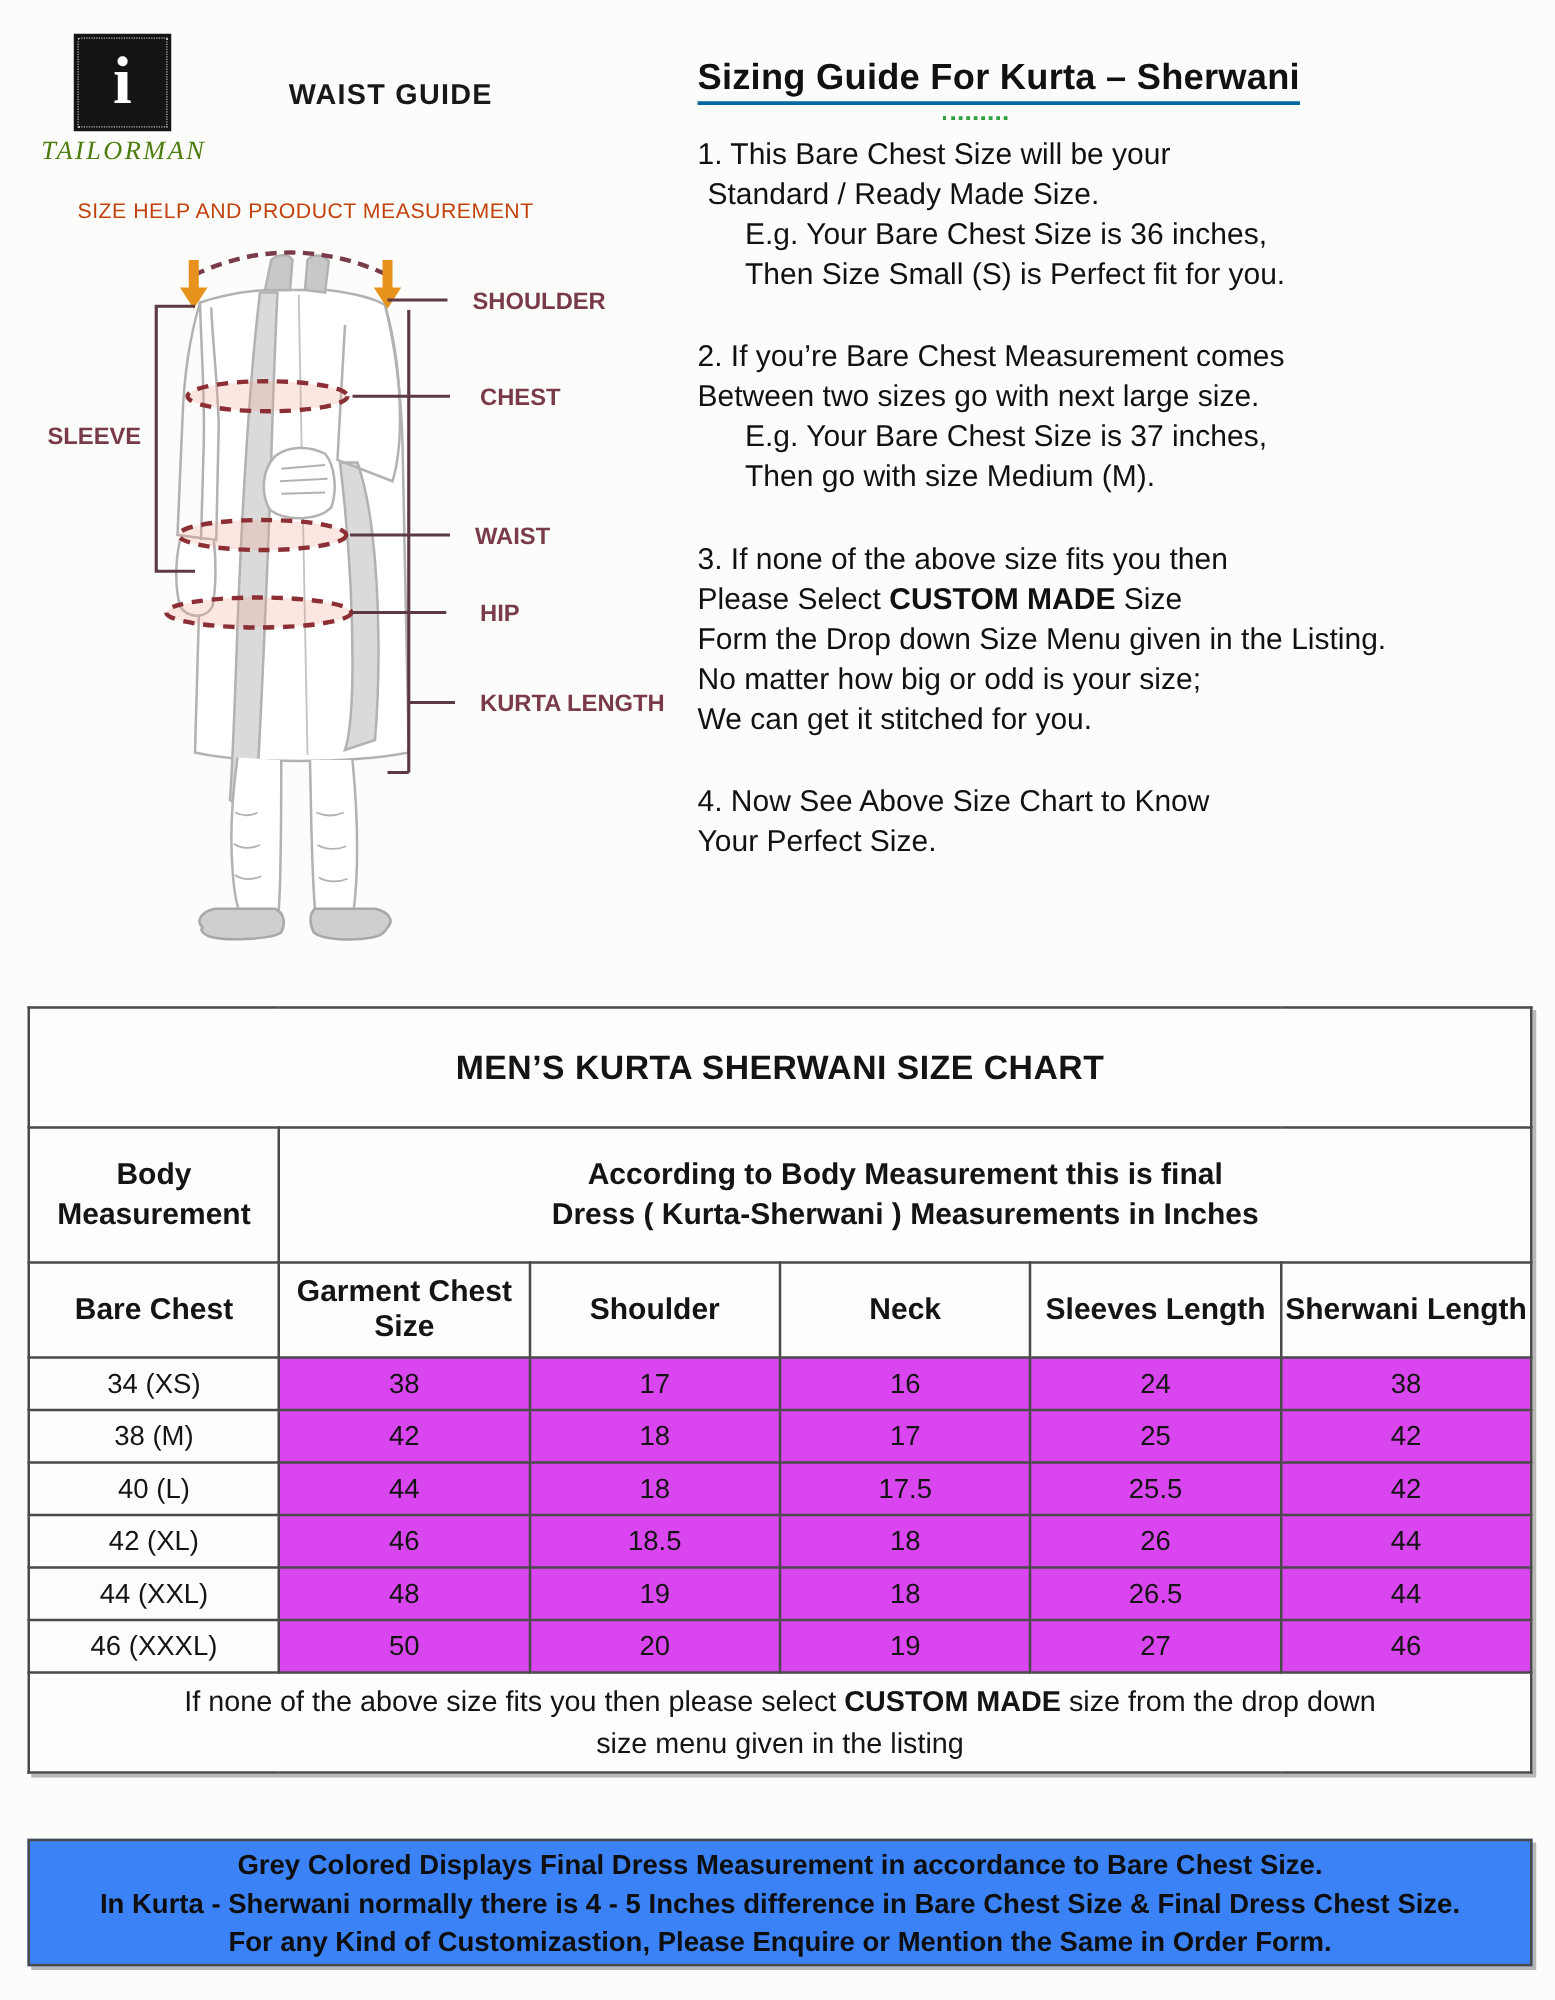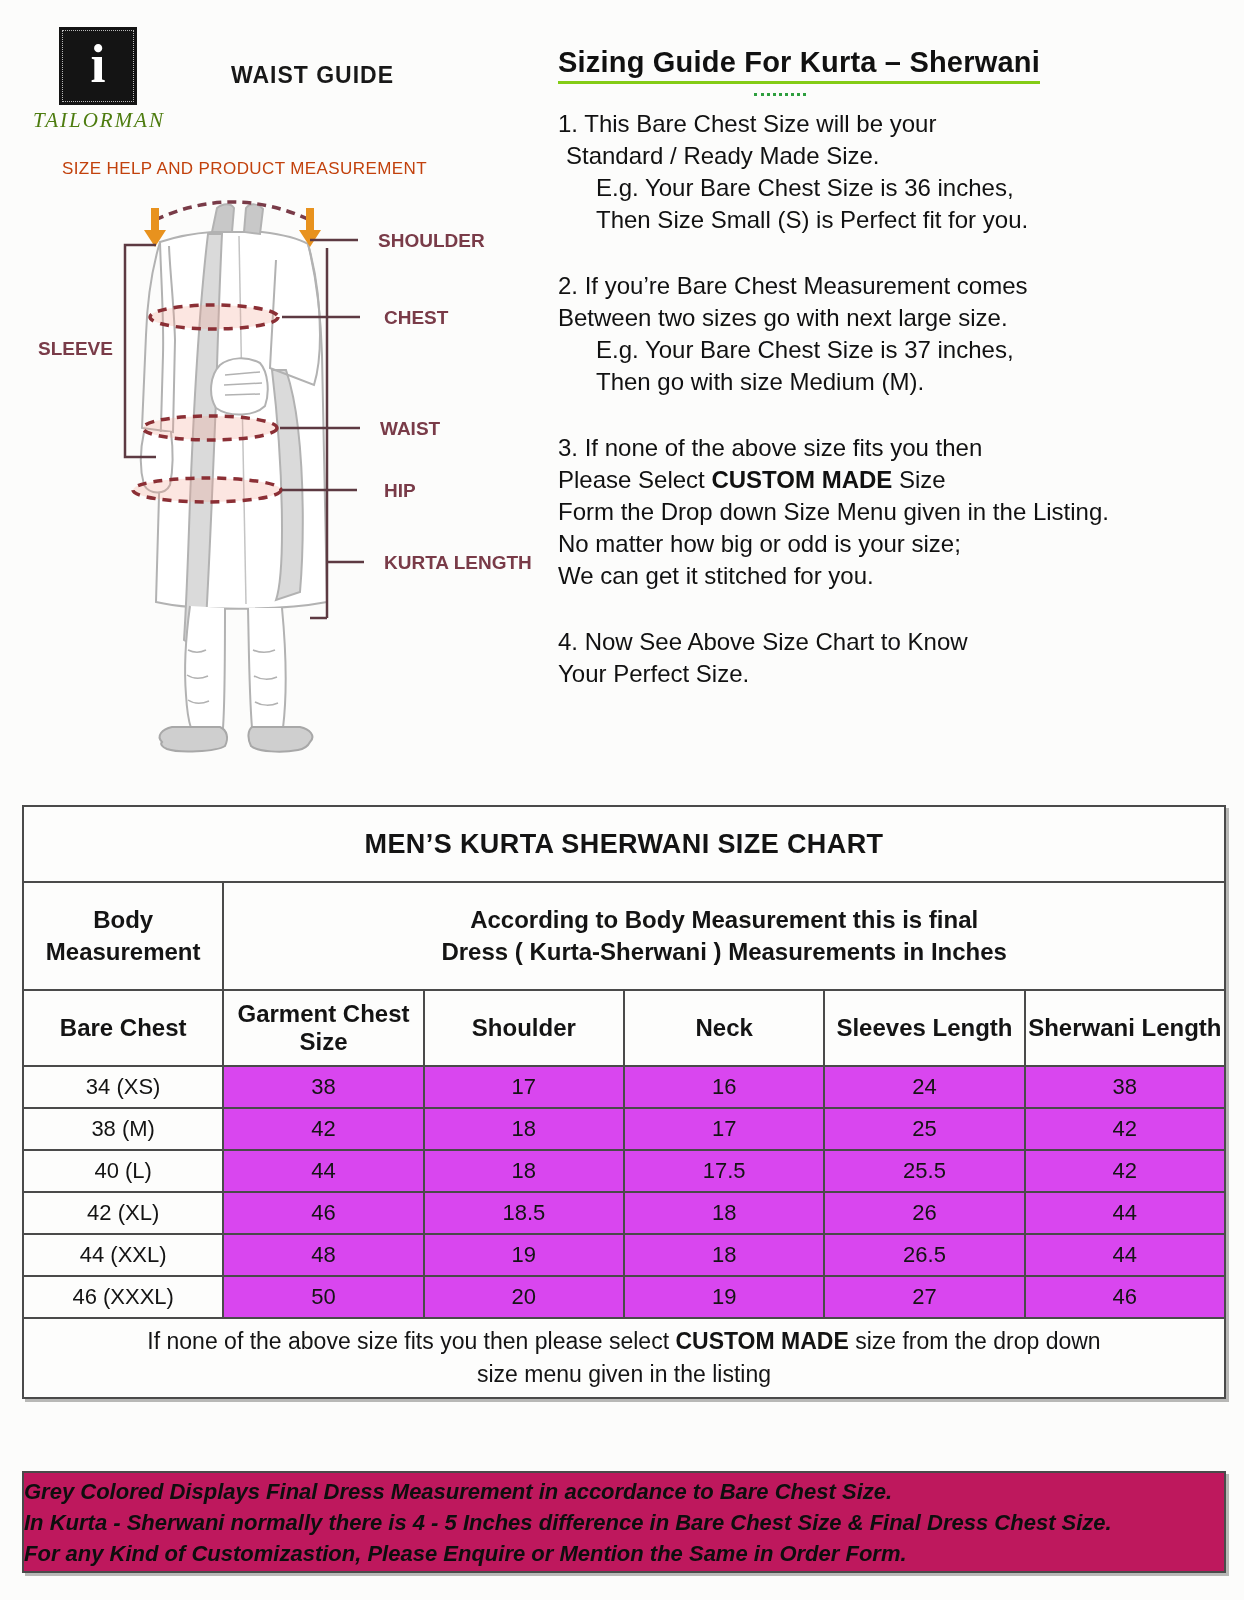--- a/index.html
+++ b/index.html
@@ -36,21 +36,21 @@
   #diagram-heading {
     left:62px; top:159px; font-size:17px; font-weight:normal; letter-spacing:0.4px;
     color:#c2410c;
   }
 
   
   #guide { left:558px; top:46px; width:690px; font-size:24px; line-height:32px; color:#111; }
   #guide-title-wrap { position:relative; margin-bottom:24px; }
   #guide-title {
     display:inline-block; font-size:29px; font-weight:bold; color:#111;
-    border-bottom:3px solid #84cc16; padding-bottom:3px; letter-spacing:0.2px;
+    border-bottom:3px solid #0369a1; padding-bottom:3px; letter-spacing:0.2px;
   }
   #title-squiggle {
     position:absolute; left:196px; top:46px; width:52px; height:4px;
     border-bottom:3px dotted #2e9e3e;
   }
   .step { margin:0 0 34px 0; }
   .step:last-child { margin-bottom:0; }
   .ln { white-space:pre; }
   .ind1 { padding-left:8px; }
   .ind2 { padding-left:38px; }
@@ -59,33 +59,33 @@
   
   #diagram-svg { left:20px; top:180px; }
 
   
   #size-chart {
     left:22px; top:805px; width:1204px;
     border-collapse:collapse; table-layout:fixed;
     background:#fdfdfc; box-shadow:3px 3px 0 #b8b8b6;
   }
   #size-chart td { border:2px solid #4a4a4a; text-align:center; vertical-align:middle; padding:0; }
-  tr.chart-title-row td { height:76px; font-size:27px; font-weight:bold; letter-spacing:0.4px; }
+  tr.chart-title-row td { height:96px; font-size:27px; font-weight:bold; letter-spacing:0.4px; }
   tr.subhead-row td { height:108px; font-size:24px; font-weight:bold; line-height:32px; }
   tr.colhead-row td { height:76px; font-size:24px; font-weight:bold; line-height:28px; }
   tr.data-row td { height:42px; font-size:22px;margin-top:25px; }
   tr.data-row td.grey { background:#d946ef; }
   tr.foot-row td { height:80px; font-size:23px; line-height:33px;margin-top:16px; }
 
   
   #bottom-note {
     left:22px; top:1471px; width:1204px; height:102px;
-    border:2px solid #4a4a4a; background:#be185d; box-shadow:3px 3px 0 #b8b8b6;
+    border:2px solid #4a4a4a; background:#3b82f6; box-shadow:3px 3px 0 #b8b8b6;
     display:flex; flex-direction:column; justify-content:center;
-    text-align:left; font-weight:bold; font-size:22px; line-height:31px; color:#0e0e0e;font-style:italic;
+    text-align:center; font-weight:bold; font-size:22px; line-height:31px; color:#0e0e0e;
   }
 </style>
 </head>
 <body>
 
 <div class="abs" id="logo">
   <div class="dotted-frame"></div>
   <span class="glyph">i</span>
 </div>
 <div class="abs" id="brand-name">TAILORMAN</div>

